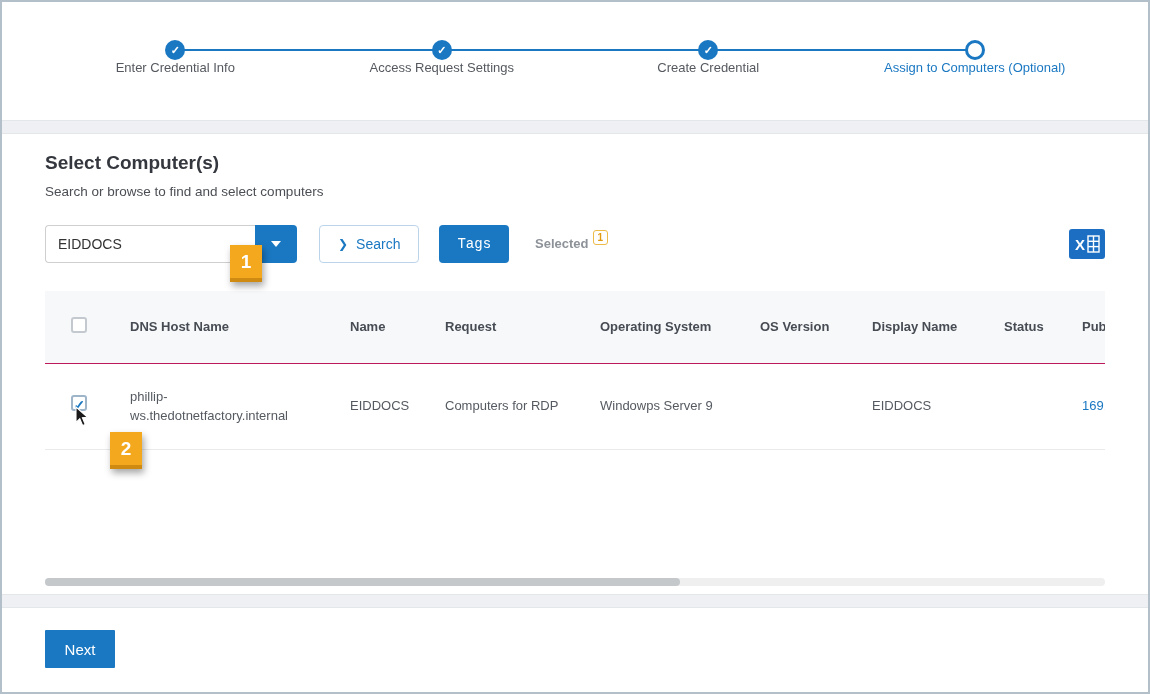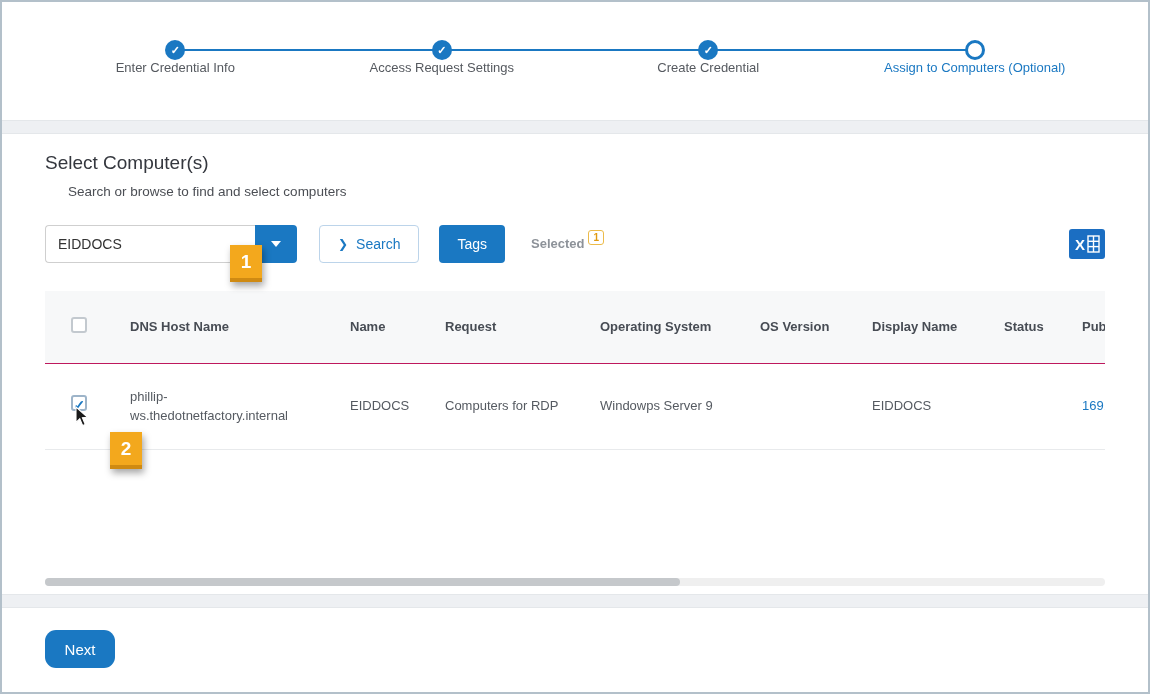--- a/index.html
+++ b/index.html
@@ -22,22 +22,22 @@
     color:#fff; font-size:11px; font-weight:bold;
   }
   .step.current .step-circle { background:#fff; border:3px solid #1a78c2; color:transparent; }
   .step-label { font-size:13px; color:#55595f; }
   .step.current .step-label { color:#1a78c2; }
 
   .gray-strip { height:14px; background:#eef0f3; border-top:1px solid #e4e7ea; border-bottom:1px solid #e4e7ea; }
 
   
   .content { position:relative; height:460px; padding:18px 43px 0 43px; background:#fff; }
-  .section-title { font-size:19px; font-weight:normal; color:#34373e; }
-  .section-subtitle { margin-top:10px; font-size:13.5px; color:#4b4e54;margin-left:23px; }
+  .section-title { font-size:19px; font-weight:bold; color:#34373e; }
+  .section-subtitle { margin-top:10px; font-size:13.5px; color:#4b4e54; }
 
   .toolbar { display:flex; align-items:center; margin-top:26px; height:38px; }
   .search-combo { display:flex; height:38px; }
   .search-input {
     width:210px; height:38px; border:1px solid #cfcfcf; border-right:none;
     border-radius:4px 0 0 4px; padding:0 12px; font-size:14px; color:#333;
     font-family:"Liberation Sans", sans-serif; outline:none;
   }
   .dropdown-btn {
     width:42px; height:38px; background:#1a78c2; border:none; border-radius:0 4px 4px 0;
@@ -47,21 +47,21 @@
 
   .search-btn {
     margin-left:22px; height:38px; padding:0 18px; background:#fff;
     border:1px solid #bcd4ea; border-radius:4px; color:#1a78c2; font-size:14px;
     display:flex; align-items:center; gap:8px; cursor:pointer; font-family:"Liberation Sans", sans-serif;
   }
   .search-btn .chev { font-size:12px; }
 
   .tags-btn {
     margin-left:20px; height:38px; padding:1px 18px; background:#1a78c2; border:none;
-    border-radius:4px; color:#fff; font-size:14px; cursor:pointer; font-family:Liberation Sans, sans-serif;
+    border-radius:4px; color:#fff; font-size:14px; cursor:pointer; font-family:Liberation Mono, monospace;
   }
 
   .selected-wrap { margin-left:26px; font-size:13px; font-weight:bold; color:#8d9299;text-align:right; }
   .selected-badge {
     position:relative; top:-7px; margin-left:4px; display:inline-block;
     border:1px solid #ecbb4a; border-radius:3px; background:#fff;
     color:#e09a10; font-size:10px; font-weight:bold; line-height:13px; padding:0 4px;
   }
 
   .excel-btn { margin-left:auto; cursor:pointer; border:none; background:none; padding:0; display:flex; }
@@ -103,21 +103,21 @@
 
   .cursor-icon { position:absolute; left:72px; top:272px; z-index:6; }
 
   
   .hscroll-track { position:absolute; left:43px; right:43px; top:444px; height:8px; background:#efefef; border-radius:4px; }
   .hscroll-thumb { width:635px; height:8px; background:#c5c8cb; border-radius:4px; cursor:pointer; }
 
   
   .footer { background:#fff; padding:22px 43px; }
   .next-btn {
-    width:70px; height:38px; background:#1a78c2; border:none; border-radius:11px;
+    width:70px; height:38px; background:#1a78c2; border:none; border-radius:1px;
     color:#fff; font-size:15px; cursor:pointer; font-family:"Liberation Sans", sans-serif;
   }
 </style>
 </head>
 <body>
 
 <div class="page">
 
   <div class="stepper-section">
     <div class="steps">

